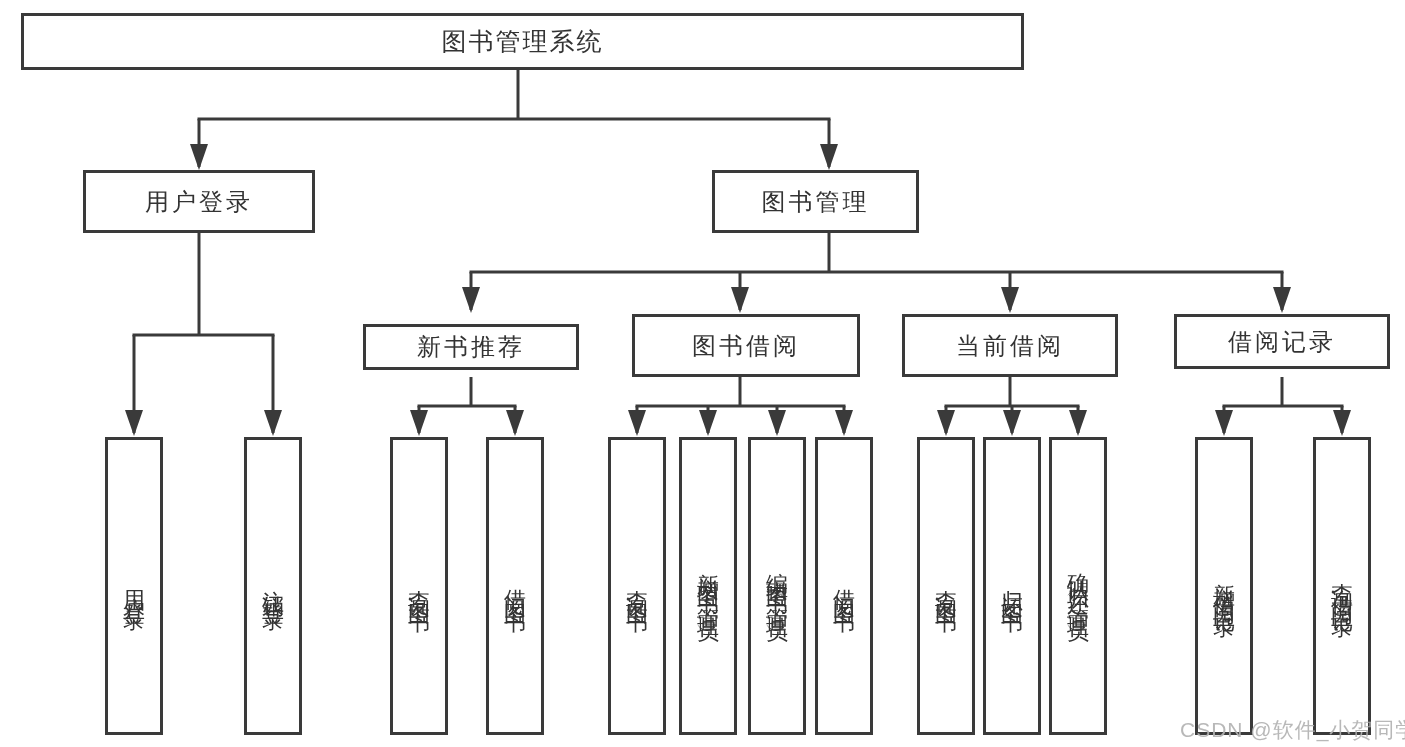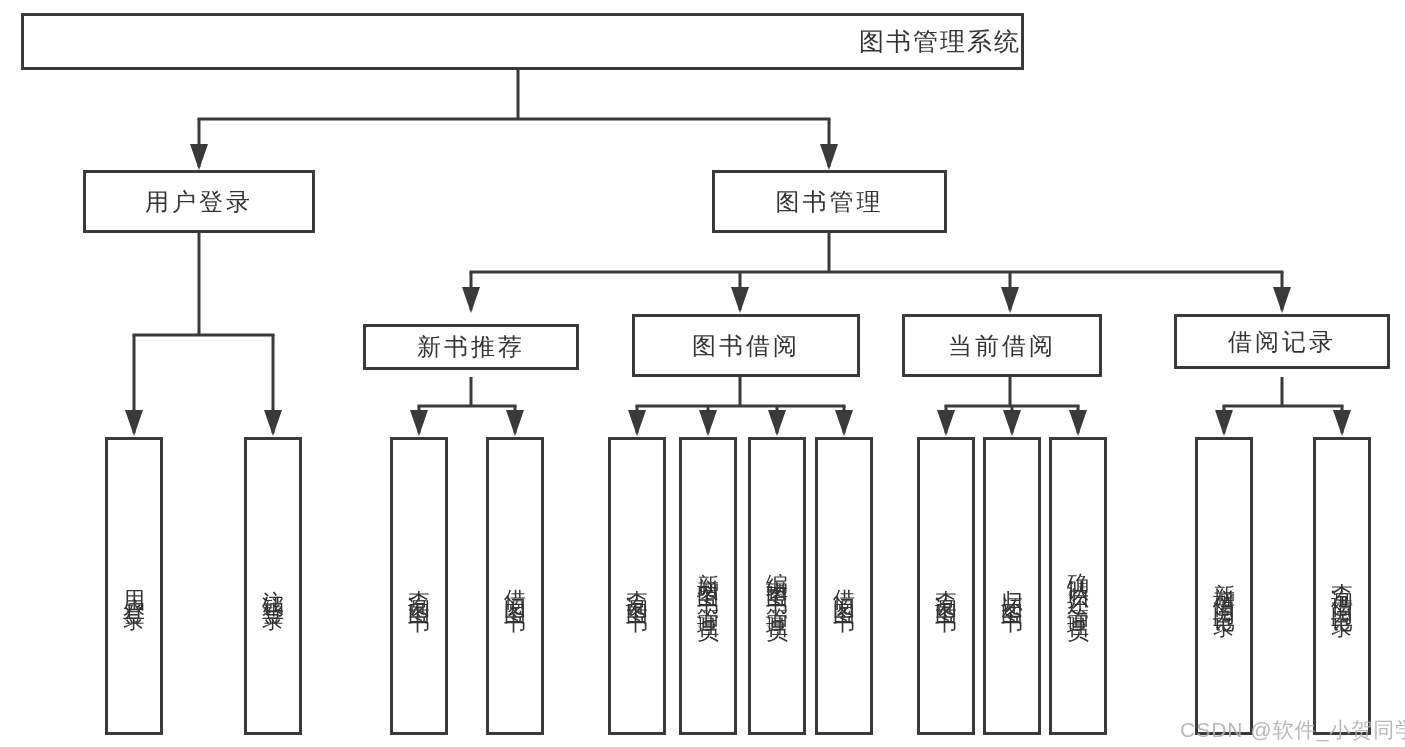--- a/index.html
+++ b/index.html
@@ -25,21 +25,20 @@
     z-index: 1;
   }
   .hbox {
     font-size: 24px;
     letter-spacing: 3px;
     white-space: nowrap;
   }
   .root-box {
     font-size: 25px;
     letter-spacing: 2px;
-    justify-content: flex-end;
   }
   .vbox {
     width: 58px; height: 298px;
     writing-mode: vertical-rl;
     text-orientation: mixed;
     font-size: 22px;
     letter-spacing: 7px;
     line-height: 1;
   }
   .watermark {
@@ -105,31 +104,31 @@
   </g>
 </svg>
 
 <div class="node hbox root-box" style="left:21px; top:13px; width:1003px; height:57px">
   <span>图书管理系统</span>
 </div>
 
 <div class="node hbox" style="left:83px; top:170px; width:232px; height:63px">
   <span>用户登录</span>
 </div>
-<div class="node hbox" style="left:712px; top:170px; width:235px; height:63px">
+<div class="node hbox" style="left:712px; top:170px; width:207px; height:63px">
   <span>图书管理</span>
 </div>
 
 <div class="node hbox" style="left:363px; top:324px; width:216px; height:46px">
   <span>新书推荐</span>
 </div>
 <div class="node hbox" style="left:632px; top:314px; width:228px; height:63px">
   <span>图书借阅</span>
 </div>
-<div class="node hbox" style="left:902px; top:314px; width:200px; height:63px">
+<div class="node hbox" style="left:902px; top:314px; width:216px; height:63px">
   <span>当前借阅</span>
 </div>
 <div class="node hbox" style="left:1174px; top:314px; width:216px; height:55px">
   <span>借阅记录</span>
 </div>
 
 <div class="node vbox" style="left:105px; top:437px">
   <span>用户登录</span>
 </div>
 <div class="node vbox" style="left:244px; top:437px">

